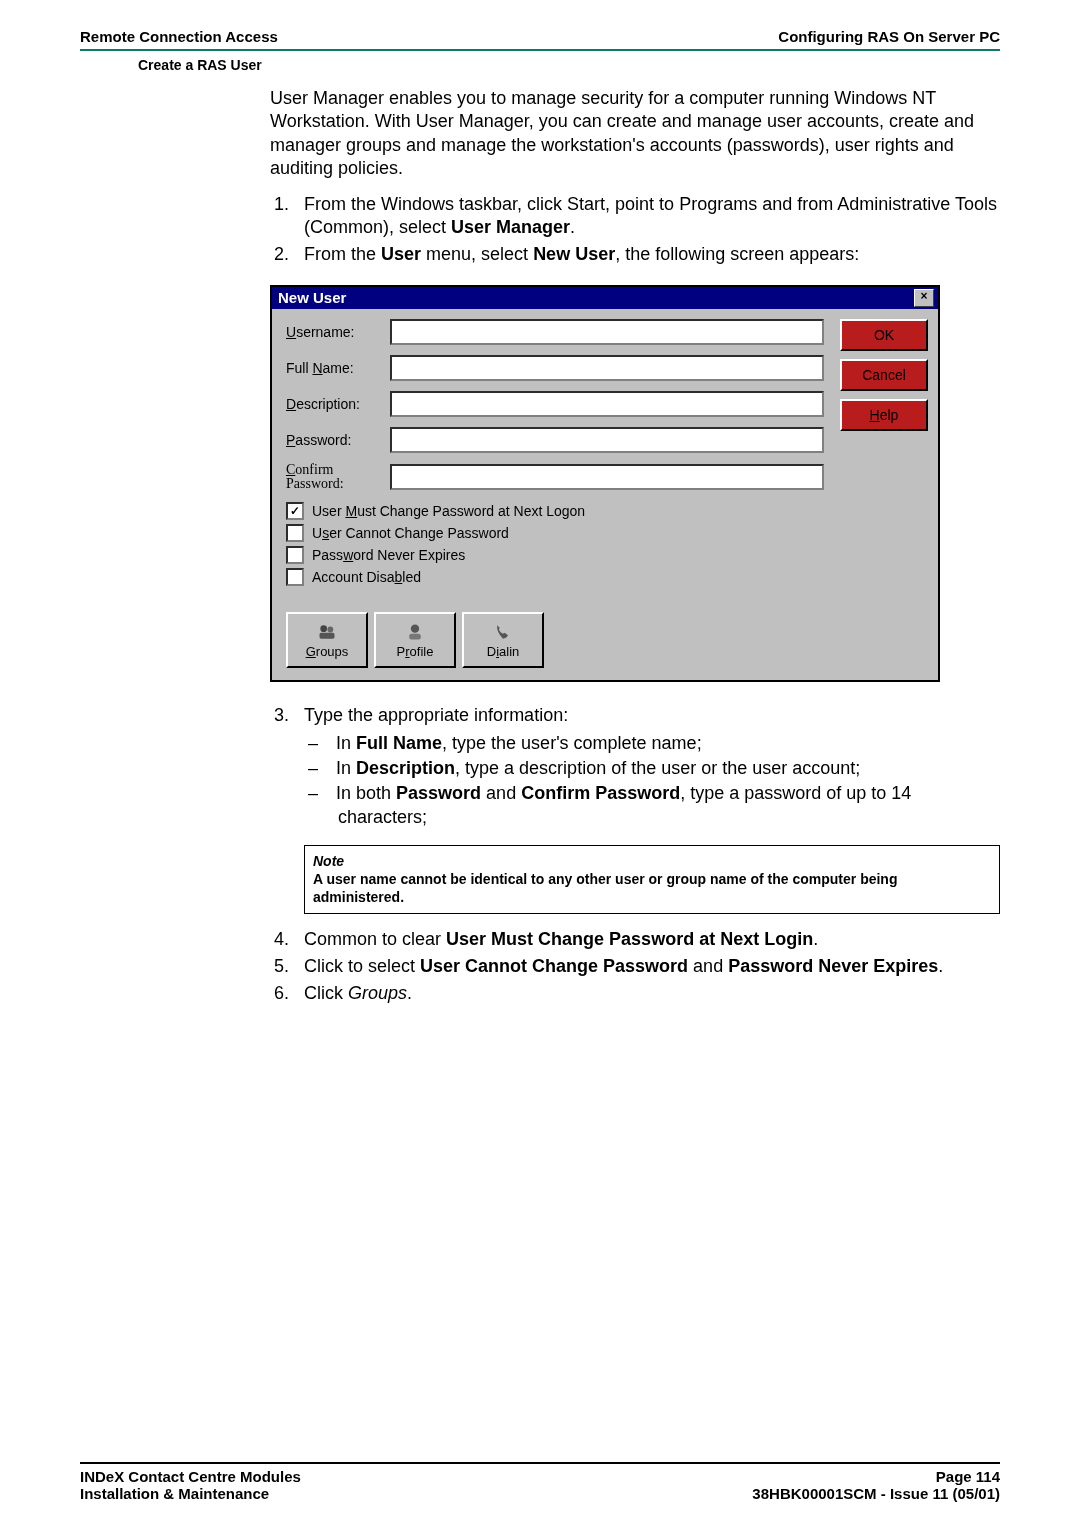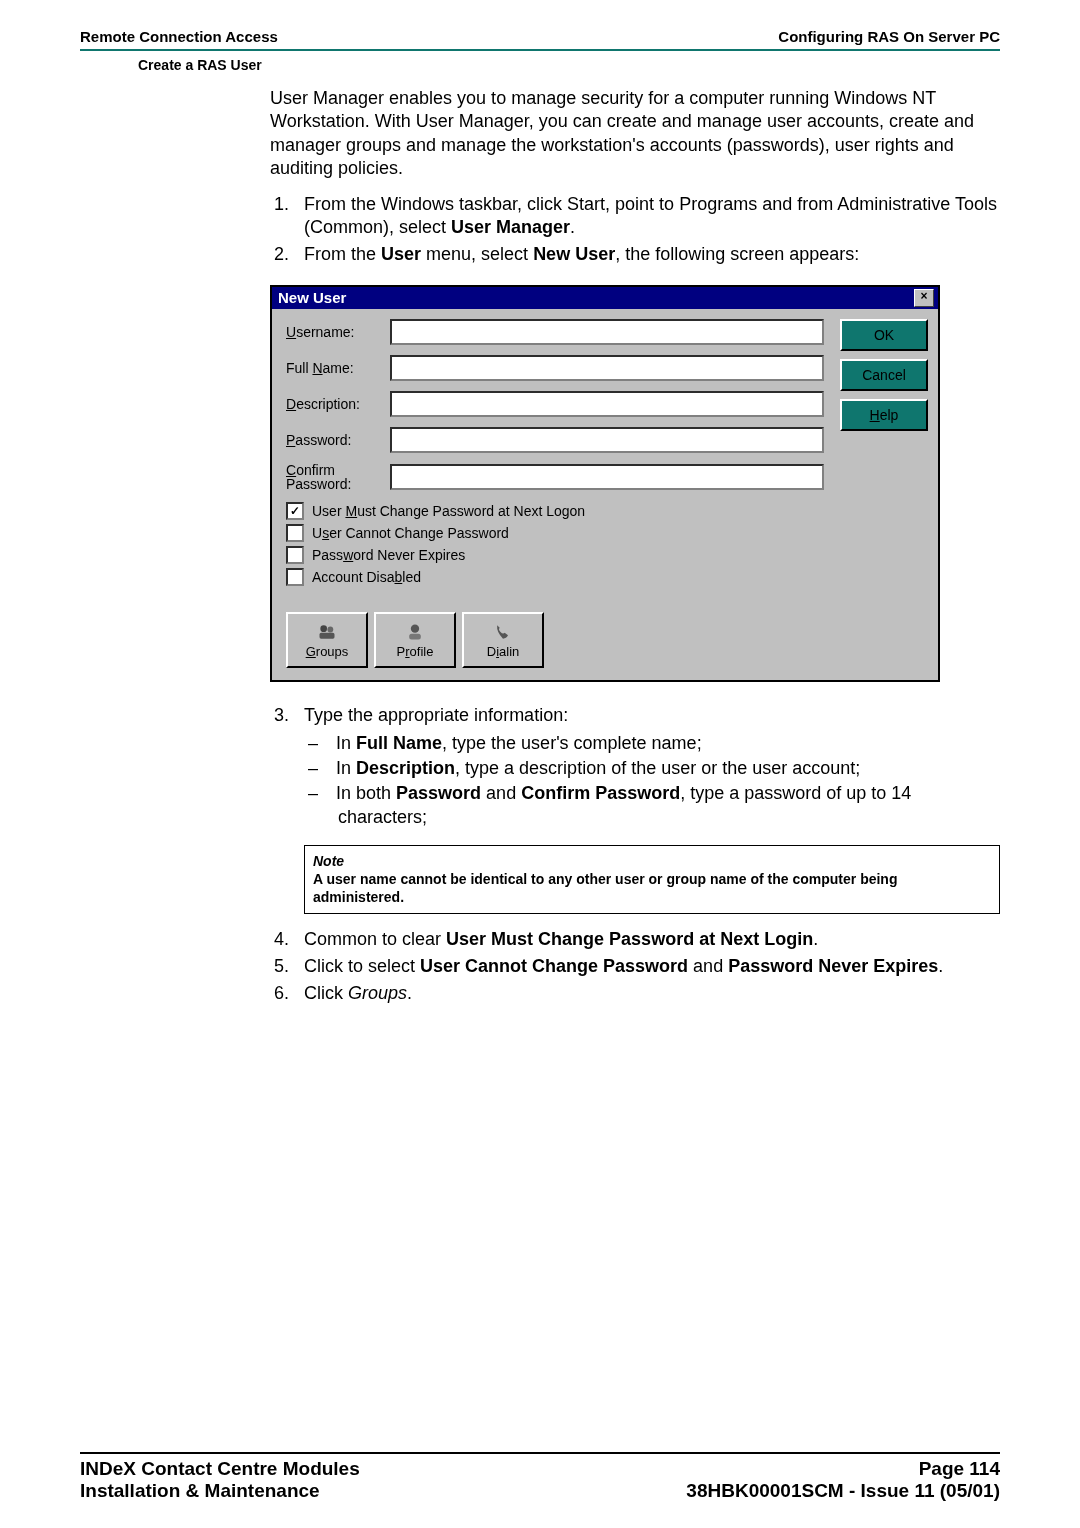--- a/index.html
+++ b/index.html
@@ -122,20 +122,21 @@
     font-size: 14px;
   }
   .form-row .field {
     flex: 0 0 430px;
     height: 22px;
     background: #fff;
     border: 2px inset #808080;
   }
   .multiline-label {
     line-height: 1.05;
+    font-family: Liberation Serif, serif;
   }
   .chk-row {
     display: flex;
     align-items: center;
     margin: 4px 0;
     gap: 8px;
   }
   .chk {
     width: 14px;
     height: 14px;
@@ -155,21 +156,21 @@
     position: absolute;
     top: 10px;
     right: 10px;
     width: 88px;
     display: flex;
     flex-direction: column;
     gap: 8px;
   }
   .win-btn {
     height: 28px;
-    background: #0f766e;
+    background: #b91c1c;
     border: 2px outset #fff;
     border-right-color: #404040;
     border-bottom-color: #404040;
     display: flex;
     align-items: center;
     justify-content: center;
     font-size: 14px;
   }
   .bottom-btns {
     display: flex;
@@ -197,21 +198,21 @@
   .u { text-decoration: underline; }
   .footer {
     position: absolute;
     bottom: 26px;
     left: 80px;
     right: 80px;
     border-top: 2px solid #000;
     padding-top: 4px;
     display: flex;
     justify-content: space-between;
-    font-size: 19px;
+    font-size: 15px;
     font-weight: bold;
   }
   .footer .right { text-align: right; }
 </style>
 </head>
 <body>
 
 <div class="page">
   <div class="header">
     <span>Remote Connection Access</span>

